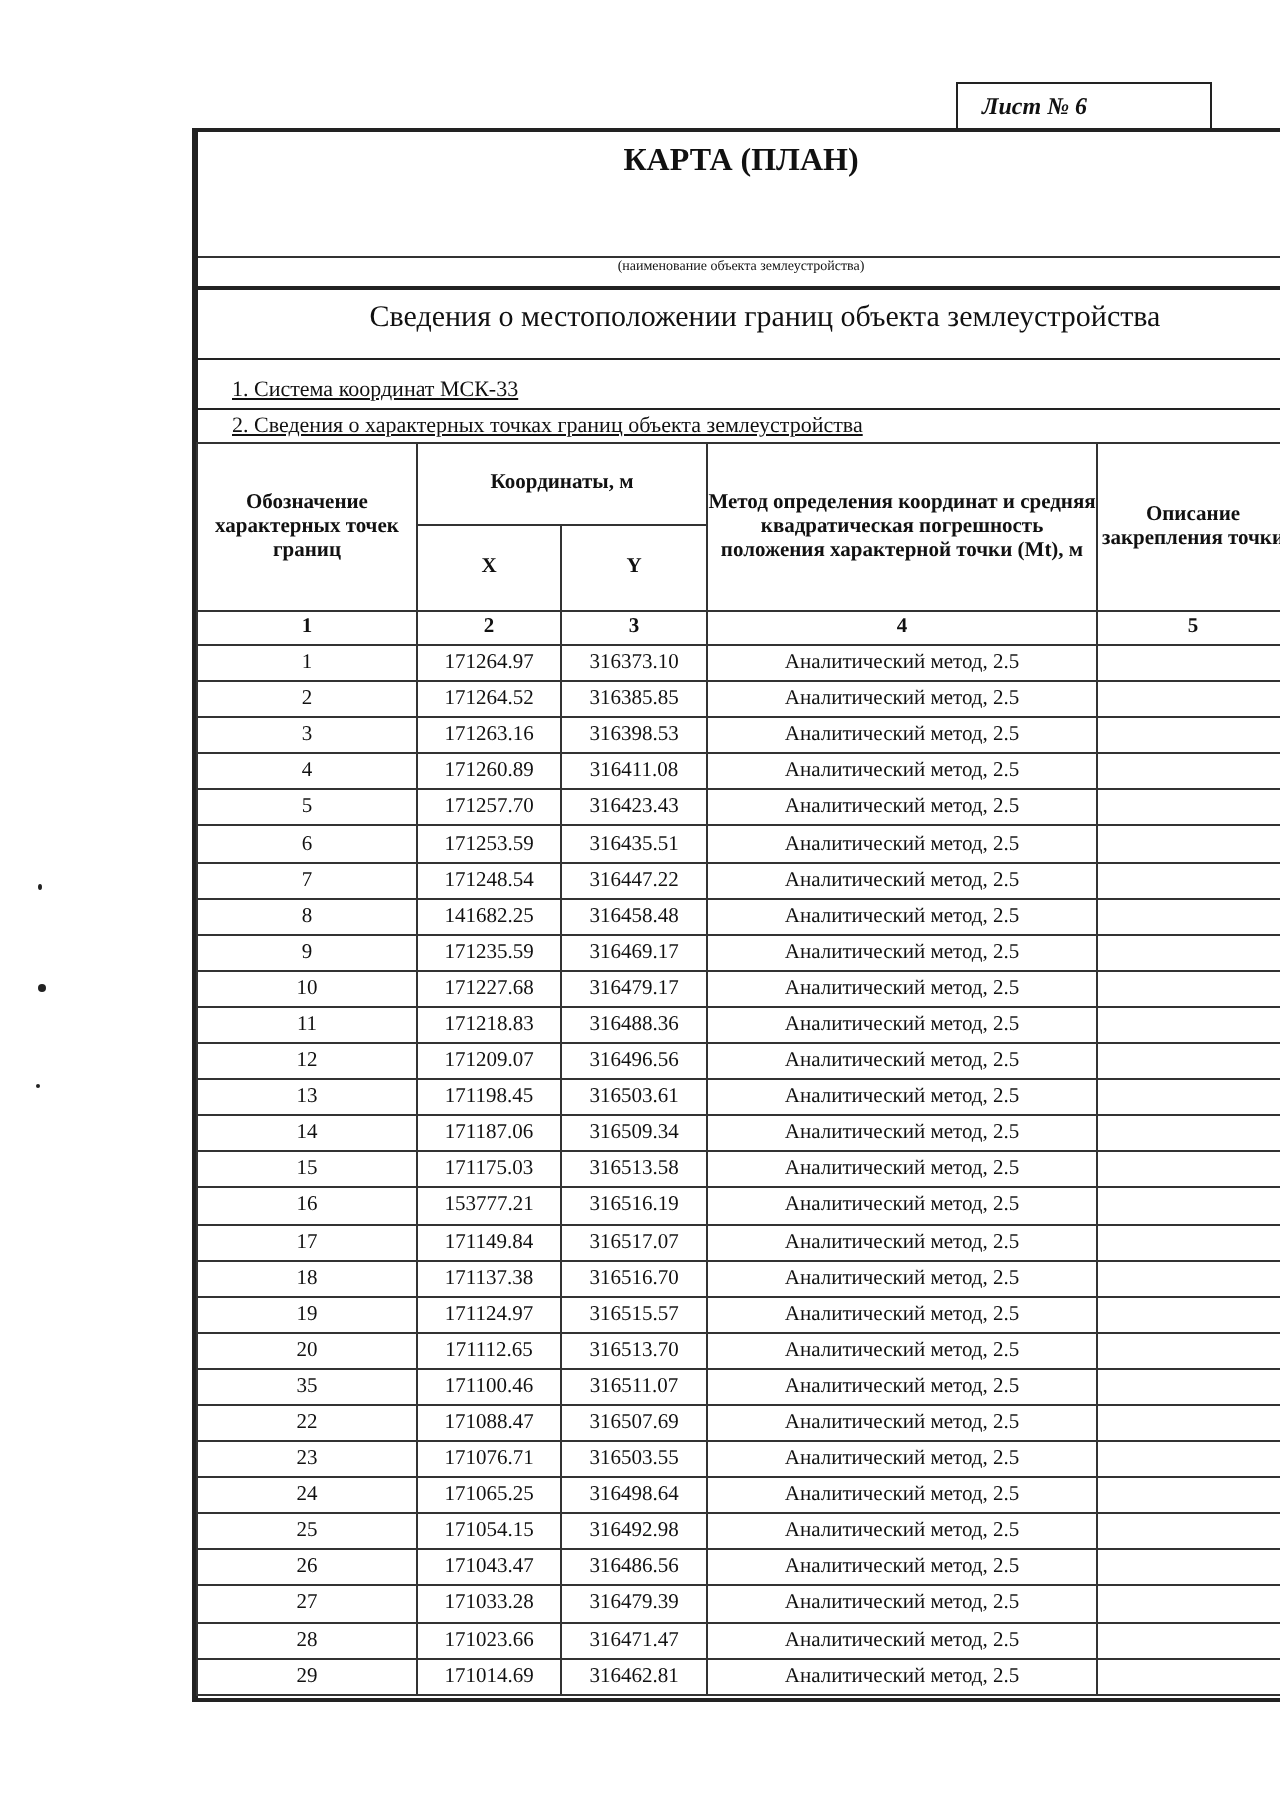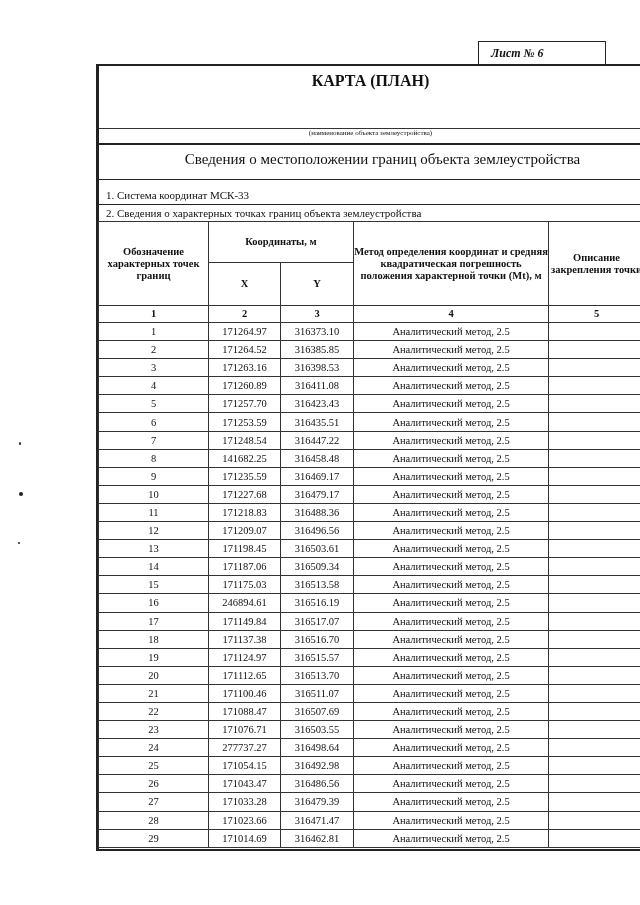--- a/index.html
+++ b/index.html
@@ -10,21 +10,21 @@
                font-size: 12px; line-height: 22px; padding-left: 12px; font-style: italic; font-weight: bold; }
   .frame { position: absolute; left: 60px; top: 64px; width: 548px; height: 787px;
            border: 2px solid #222; box-sizing: border-box; border-left-width: 3px; margin-left: 36px; }
   .title-block { position: absolute; left: 0; top: 0; width: 100%; height: 77px; text-align: center; }
   .title-main { font-weight: bold; font-size: 16px; position: absolute; top: 6px; width: 100%; }
   .title-sub { font-weight: bold; font-size: 15px; line-height: 18px; position: absolute; top: 27px; width: 100%; }
   .caption-line { position: absolute; top: 62px; left: 0; width: 100%; border-top: 1px solid #333; }
   .caption { position: absolute; top: 63px; width: 100%; font-size: 7px; text-align: center; }
   .section-line { position: absolute; left: 0; width: 100%; border-top: 1px solid #222; }
   .section-title { position: absolute; top: 85px; width: 100%; text-align: center; font-weight: normal; font-size: 15px; padding-left: 12px; }
-  .info-row { position: absolute; left: 0; font-size: 11px; padding-left: 7px; }
+  .info-row { position: absolute; left: 0; font-size: 11px; padding-left: 17px; text-decoration: underline; }
   table.grid { position: absolute; left: -1px; top: 155px; border-collapse: collapse; table-layout: fixed;
                width: 546px; font-size: 10.5px; }
   table.grid td, table.grid th { border: 1px solid #333; text-align: center; vertical-align: middle; padding: 0; }
   table.grid th { font-weight: bold; font-size: 10.5px; line-height: 12px; font-family: Liberation Serif, serif; }
   table.grid tr.data td { height: 17.1px; line-height: 17px; }
   .num-row th { height: 16px; }
   .margin-mark { position: absolute; background: #222; border-radius: 50%; }
 </style>
 </head>
 <body>
@@ -177,21 +177,21 @@
         </tr>
         <tr class="data">
           <td>15</td>
           <td>171175.03</td>
           <td>316513.58</td>
           <td>Аналитический метод, 2.5</td>
           <td></td>
         </tr>
         <tr class="data">
           <td>16</td>
-          <td>246894.61</td>
+          <td>153777.21</td>
           <td>316516.19</td>
           <td>Аналитический метод, 2.5</td>
           <td></td>
         </tr>
         <tr class="data">
           <td>17</td>
           <td>171149.84</td>
           <td>316517.07</td>
           <td>Аналитический метод, 2.5</td>
           <td></td>
@@ -211,21 +211,21 @@
           <td></td>
         </tr>
         <tr class="data">
           <td>20</td>
           <td>171112.65</td>
           <td>316513.70</td>
           <td>Аналитический метод, 2.5</td>
           <td></td>
         </tr>
         <tr class="data">
-          <td>21</td>
+          <td>35</td>
           <td>171100.46</td>
           <td>316511.07</td>
           <td>Аналитический метод, 2.5</td>
           <td></td>
         </tr>
         <tr class="data">
           <td>22</td>
           <td>171088.47</td>
           <td>316507.69</td>
           <td>Аналитический метод, 2.5</td>
@@ -233,21 +233,21 @@
         </tr>
         <tr class="data">
           <td>23</td>
           <td>171076.71</td>
           <td>316503.55</td>
           <td>Аналитический метод, 2.5</td>
           <td></td>
         </tr>
         <tr class="data">
           <td>24</td>
-          <td>277737.27</td>
+          <td>171065.25</td>
           <td>316498.64</td>
           <td>Аналитический метод, 2.5</td>
           <td></td>
         </tr>
         <tr class="data">
           <td>25</td>
           <td>171054.15</td>
           <td>316492.98</td>
           <td>Аналитический метод, 2.5</td>
           <td></td>

